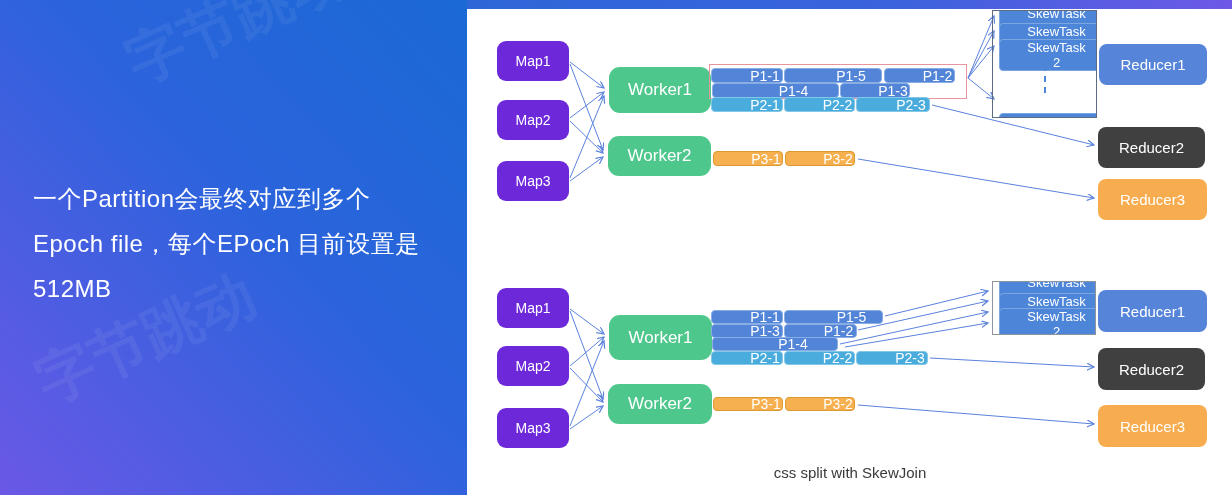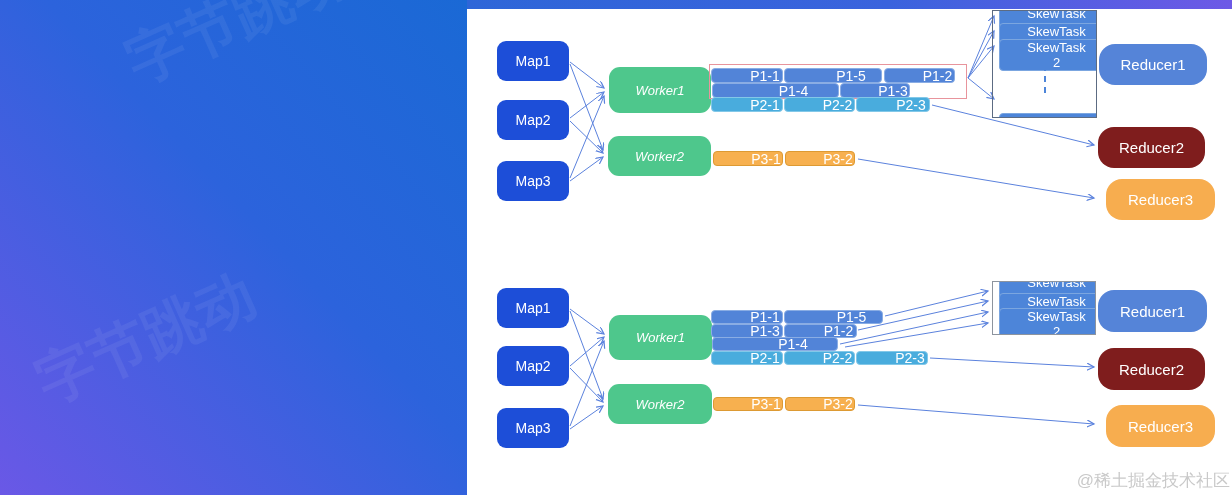--- a/index.html
+++ b/index.html
@@ -14,29 +14,29 @@
   .panel-wm{position:absolute;color:#ffffff;opacity:.06;font-size:58px;font-weight:bold;
     transform:rotate(-24deg);white-space:nowrap;}
 
   
   .topbar{position:absolute;left:467px;top:0;width:765px;height:9px;
     background:linear-gradient(to right,#2e66d8 0%,#3a63dd 55%,#6d59e6 100%);}
 
   
   .box{position:absolute;display:flex;align-items:center;justify-content:center;
     color:#fff;box-sizing:border-box;}
-  .map{background:#1d4ed8;border-radius:9px;font-size:14px;}
-  .worker{background:#4ec78c;border-radius:11px;font-size:13px;font-style:italic;}
+  .map{background:#6d28d9;border-radius:9px;font-size:14px;}
+  .worker{background:#4ec78c;border-radius:11px;font-size:17px;}
   .pbox{border-radius:4px;font-size:14px;padding-left:36px;}
   .p1{background:#5284d8;border:1px solid #8aadе4;border:1px solid #8aade4;}
   .p2{background:#49acdd;border:1px solid #83c8e8;}
   .p3{background:#f7b04f;border:1px solid #dd9a33;}
   .red-outline{position:absolute;border:1px solid #e8949c;box-sizing:border-box;}
-  .reducer{border-radius:16px;font-size:15px;}
-  .r1{background:#5584d8;} .r2{background:#7f1d1d;} .r3{background:#f7ad4f;margin-left:8px;}
+  .reducer{border-radius:8px;font-size:15px;}
+  .r1{background:#5584d8;} .r2{background:#404040;} .r3{background:#f7ad4f;}
 
   .skew-container{position:absolute;box-sizing:border-box;overflow:hidden;background:transparent;}
   .sc-top{border:1px solid #5c6b82;}
   .sc-bottom{border:1px solid #8d949e;}
   .skewbox{position:absolute;left:6px;width:115px;background:#4d85d9;border:1px solid #7ba6e0;
     border-radius:4px;color:#fff;font-size:13px;text-align:center;box-sizing:border-box;}
   .skewbox span{display:block;line-height:15px;}
   .dash-line{position:absolute;border-left:2px dashed #4d85d9;width:0;}
 
   .caption{position:absolute;width:300px;text-align:center;color:#3a3a3a;font-size:15px;}
@@ -46,20 +46,25 @@
   svg.connectors line{stroke:#5b82dd;stroke-width:1;}
 </style>
 </head>
 <body>
 
 <div class="stage">
 
   <div class="panel">
     <div class="panel-wm" style="left:120px;top:-20px;">字节跳动</div>
     <div class="panel-wm" style="left:30px;top:300px;">字节跳动</div>
+    <div class="panel-text">
+      <div>一个Partition会最终对应到多个</div>
+      <div>Epoch file，每个EPoch 目前设置是</div>
+      <div>512MB</div>
+    </div>
   </div>
 
   <div class="topbar"></div>
 
   <svg class="connectors" viewBox="0 0 1232 495" xmlns="http://www.w3.org/2000/svg">
     <defs>
       <marker id="ah" markerWidth="9" markerHeight="8" refX="7" refY="3.5" orient="auto">
         <path d="M0,0 L7,3.5 L0,7" fill="none" stroke="#5b82dd" stroke-width="1.2"></path>
       </marker>
     </defs>
@@ -172,15 +177,15 @@
     <div class="skewbox" style="top:26px;height:30px;">
       <span>SkewTask</span>
       <span>2</span>
     </div>
   </div>
 
   <div class="box reducer r1" style="left:1098px;top:290px;width:109px;height:42px;">Reducer1</div>
   <div class="box reducer r2" style="left:1098px;top:348px;width:107px;height:42px;">Reducer2</div>
   <div class="box reducer r3" style="left:1098px;top:405px;width:109px;height:42px;">Reducer3</div>
 
+  <div class="caption" style="left:700px;top:464px;">css split with SkewJoin</div>
 
-  <div class="footer-wm">@稀土掘金技术社区</div>
 </div>
 
 </body></html>

